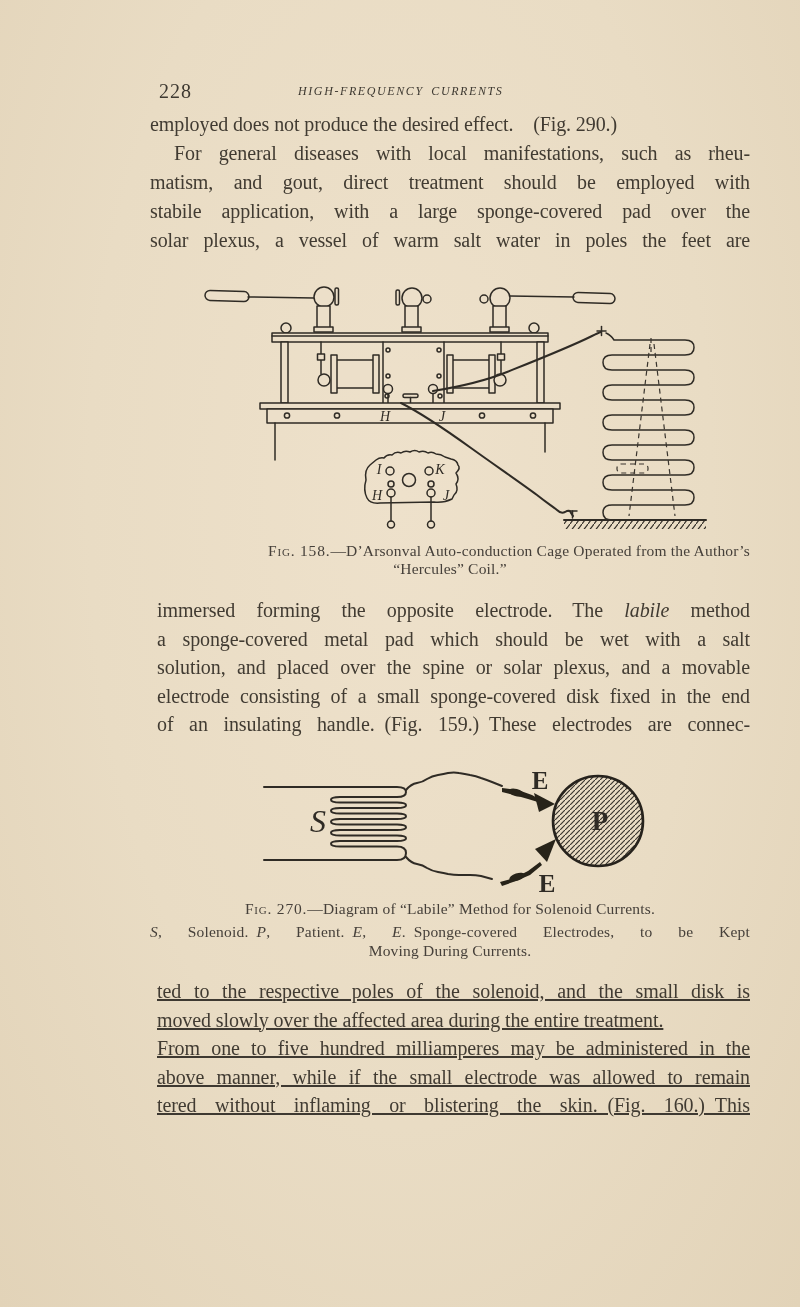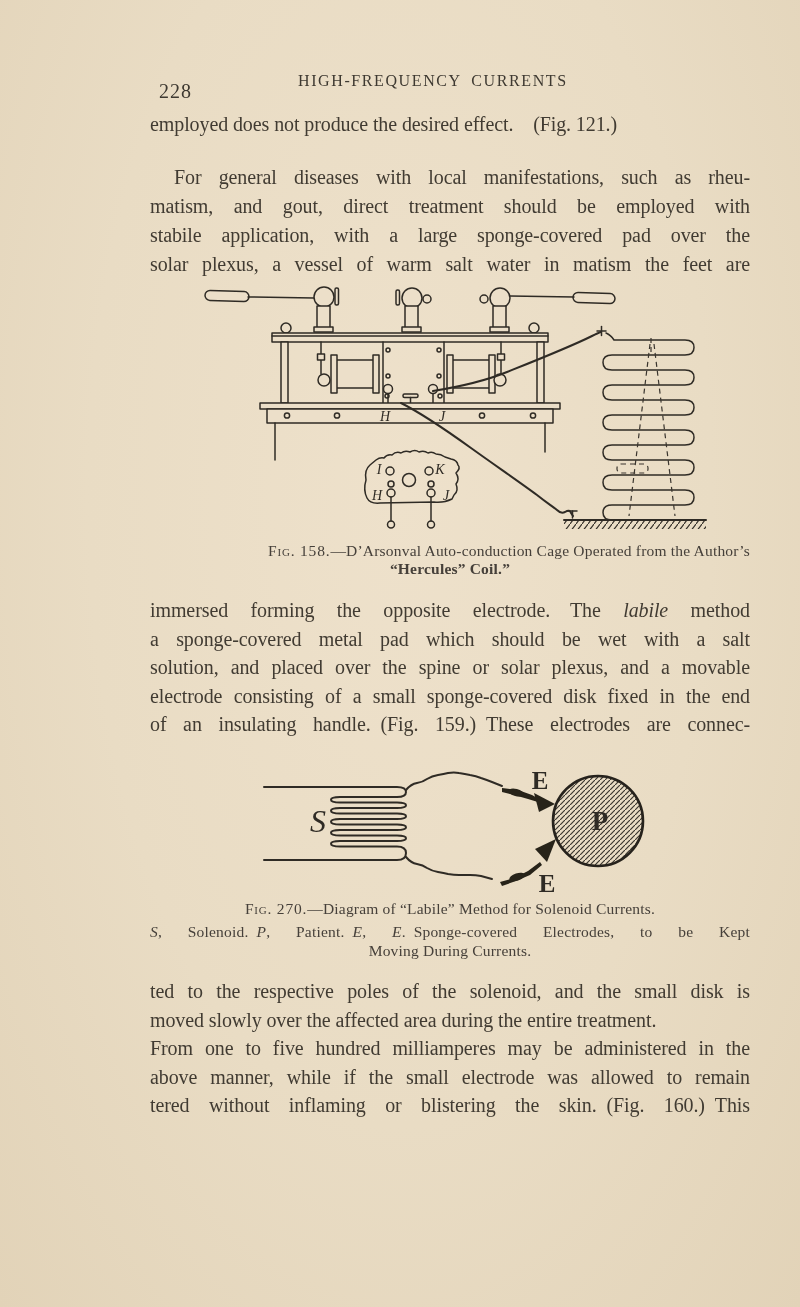--- a/index.html
+++ b/index.html
@@ -3,37 +3,37 @@
 <meta charset="utf-8">
 <style>
   html,body{margin:0;padding:0;}
   body{width:800px;height:1307px;overflow:hidden;
        font-family:"Liberation Serif","DejaVu Serif",serif;}
   .page{position:relative;width:800px;height:1307px;
         background:radial-gradient(ellipse at 50% 38%, #eee1cb 0%, #e9dcc4 55%, #e2d3b8 100%);
         color:#3e3931;}
   
   .pagenum{position:absolute;left:150px;top:80px;font-size:20px;letter-spacing:1px;margin-left:9px;}
-  .runtitle{position:absolute;left:298px;top:72px;font-size:16px;letter-spacing:1.6px;}
+  .runtitle{position:absolute;left:298px;top:84px;font-size:12px;letter-spacing:1.6px;font-style:italic;}
   
   .tblock{position:absolute;left:150px;width:600px;}
   .b1{top:110px;}
   .b2{top:596px;}
-  .b3{top:977px;}
+  .b3{top:977px;text-decoration:underline;}
   .tl{font-size:20px;line-height:29px;height:29px;white-space:nowrap;
       text-align:justify;text-align-last:justify;letter-spacing:-0.1px;color:#413b32;}
-  .b2 .tl,.b3 .tl{line-height:28.5px;height:28.5px;}
+  .b2 .tl,.b3 .tl{line-height:28.5px;height:28.5px;margin-left:7px;}
   .tl.nj{text-align-last:auto;}
-  .tl.ind{text-indent:24px;margin-top:24px;}
+  .tl.ind{text-indent:24px;}
   
   .cap{position:absolute;left:150px;width:600px;font-size:15.5px;color:#46403a;
        text-align:center;letter-spacing:0.2px;line-height:18px;}
   .cap .sc{font-variant:small-caps;letter-spacing:0.8px;}
   .cap.just{text-align:justify;text-align-last:justify;white-space:nowrap;}
-  .c158a{top:542px;text-align:right;} .c158b{top:560px;font-weight:bold;}
+  .c158a{top:542px;text-align:right;} .c158b{top:560px;}
   .c159a{top:900px;} .c159b{top:923px;} .c159c{top:942px;}
   
   .figsvg{position:absolute;}
   .f158{left:180px;top:284px;}
   .f159{left:260px;top:765px;}
   svg{display:block;}
   .ink{stroke:#2f2b25;fill:none;stroke-width:1.5;stroke-linecap:round;stroke-linejoin:round;}
   .ink2{stroke:#2f2b25;fill:none;stroke-width:2;stroke-linecap:round;stroke-linejoin:round;}
   .fillink{fill:#272319;stroke:none;}
   .paperfill{fill:#ecdfc9;}
@@ -44,25 +44,25 @@
 </style>
 </head>
 <body>
 
 <div class="page">
 
   <span class="pagenum">228</span>
   <span class="runtitle">HIGH-FREQUENCY CURRENTS</span>
 
   <div class="tblock b1">
-    <div class="tl nj"><span>employed does not produce the desired effect.  (Fig. 121.)</span></div>
+    <div class="tl nj"><span>employed does not produce the desired effect.  (Fig. 290.)</span></div>
     <div class="tl ind"><span>For general diseases with local manifestations, such as rheu-</span></div>
     <div class="tl"><span>matism, and gout, direct treatment should be employed with</span></div>
     <div class="tl"><span>stabile application, with a large sponge-covered pad over the</span></div>
-    <div class="tl"><span>solar plexus, a vessel of warm salt water in matism the feet are</span></div>
+    <div class="tl"><span>solar plexus, a vessel of warm salt water in poles the feet are</span></div>
   </div>
 
   <svg class="figsvg f158" width="580" height="276" viewBox="0 0 580 276">
     <defs>
       <pattern id="gnd" width="6" height="8" patternUnits="userSpaceOnUse">
         <path d="M0,8 L6,0" stroke="#2f2b25" stroke-width="1.1"></path>
       </pattern>
     </defs>
 
     <g>

